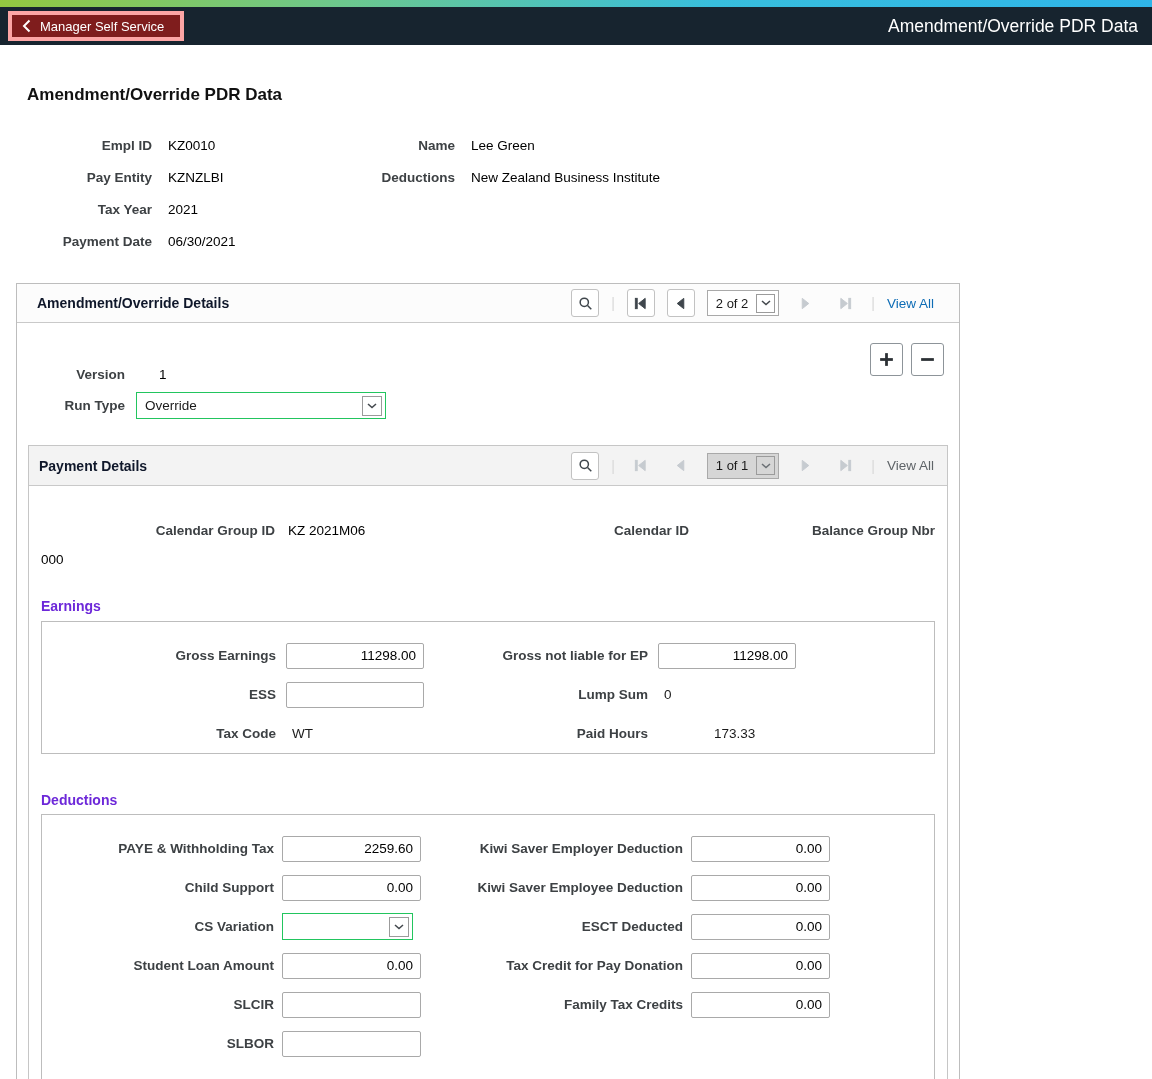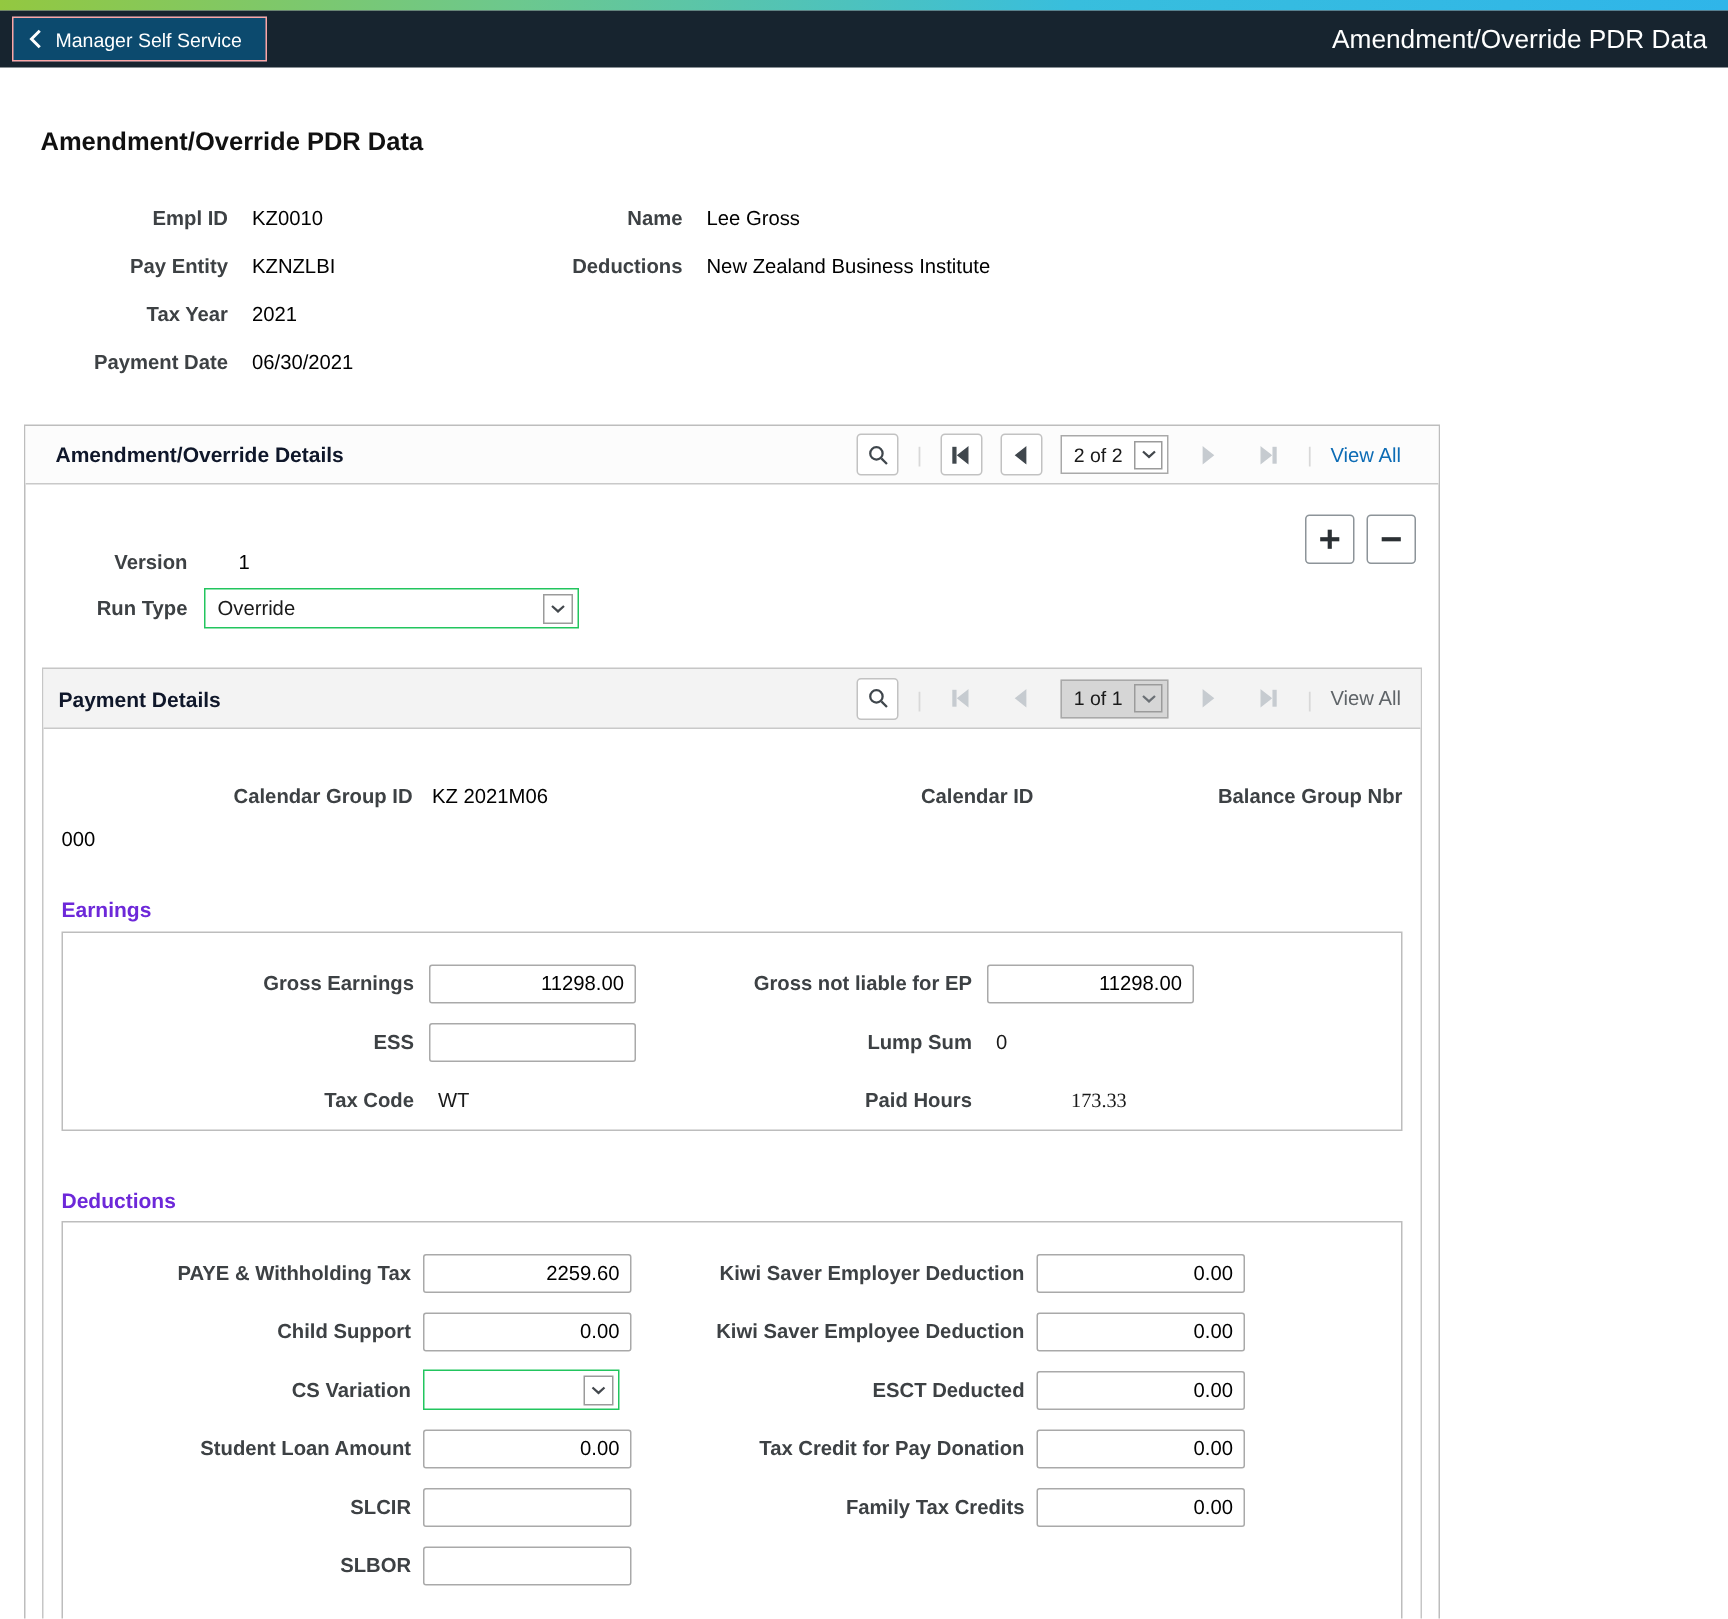--- a/index.html
+++ b/index.html
@@ -2,21 +2,21 @@
 <html><head>
 <meta charset="utf-8">
 <title>Amendment/Override PDR Data</title>
 <style>
   * { box-sizing: border-box; margin: 0; padding: 0; }
   html, body { width: 1152px; height: 1079px; overflow: hidden; }
   body { font-family: "Liberation Sans", sans-serif; background: #fff; color: #1a1a1a; }
 
   .topstrip { height: 7px; background: linear-gradient(90deg, #93c840 0%, #6cc88e 30%, #38bedd 62%, #2fb5e9 100%); }
   .navbar { height: 38px; background: #17242f; display: flex; align-items: center; padding: 0 14px 0 8px; }
-  .back-btn { display: inline-flex; align-items: center; gap: 9px; background: #0c4a6e; border: 1px solid #fca5a5;
+  .back-btn { display: inline-flex; align-items: center; gap: 9px; background: #7f1d1d; border: 4px solid #fca5a5;
               color: #fff; font: 13px "Liberation Sans", sans-serif; padding: 0 16px 0 10px; height: 30px; cursor: pointer; }
   .nav-title { margin-left: auto; color: #fff; font-size: 17.5px; }
 
   .page-title { font-size: 17px; font-weight: bold; margin: 40px 0 0 27px; color: #111; }
 
   .info { display: flex; margin: 24px 0 0 27px; }
   .igrid { display: grid; column-gap: 16px; align-content: start; }
   .igrid.left  { grid-template-columns: 125px 200px; }
   .igrid.right { grid-template-columns: 87px auto; }
   .igrid > span { height: 32px; display: flex; align-items: center; }
@@ -75,21 +75,21 @@
 
   .fieldbox { border: 1px solid #bdbdbd; padding: 14px 0 0 0; }
   .fieldbox.ded { padding-bottom: 20px; }
   .erow { display: grid; grid-template-columns: 234px 138px 214px 138px; column-gap: 10px; height: 39px; align-items: center; }
   .drow { display: grid; grid-template-columns: 232px 139px 254px 139px; column-gap: 8px;  height: 39px; align-items: center; }
   .erow .lbl, .drow .lbl { display: block; }
 
   input.num { height: 26px; width: 100%; border: 1px solid #a9a9a9; border-radius: 2px; background: #fff;
               font: 13.5px "Liberation Sans", sans-serif; text-align: right; padding: 0 7px; color: #000; }
   .sval { font-size: 13.5px; padding-left: 6px; }
-  .sval.pad56 { padding-left: 56px; font-family: Liberation Serif, serif; }
+  .sval.pad56 { padding-left: 56px; }
 </style>
 </head>
 <body>
 
 <div class="topstrip"></div>
 
 <header class="navbar">
   <button class="back-btn">
     <span style="display:flex;">
       <svg width="9" height="14" viewBox="0 0 9 14">
@@ -110,21 +110,21 @@
       <span class="val">KZ0010</span>
       <span class="lbl">Pay Entity</span>
       <span class="val">KZNZLBI</span>
       <span class="lbl">Tax Year</span>
       <span class="val">2021</span>
       <span class="lbl">Payment Date</span>
       <span class="val">06/30/2021</span>
     </div>
     <div class="igrid right">
       <span class="lbl">Name</span>
-      <span class="val">Lee Gross</span>
+      <span class="val">Lee Green</span>
       <span class="lbl">Deductions</span>
       <span class="val">New Zealand Business Institute</span>
     </div>
   </div>
 
   <section class="gb gb-outer">
     <div class="gb-head">
       <span class="gb-title">Amendment/Override Details</span>
       <div class="pager">
         <button class="pgbtn boxed">

